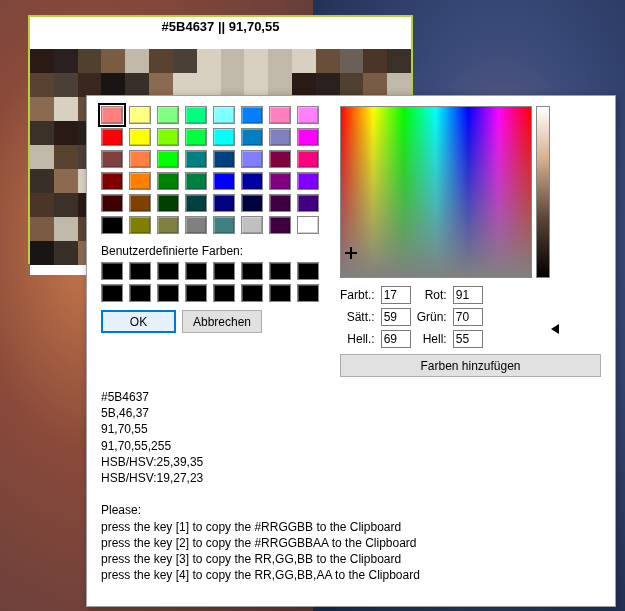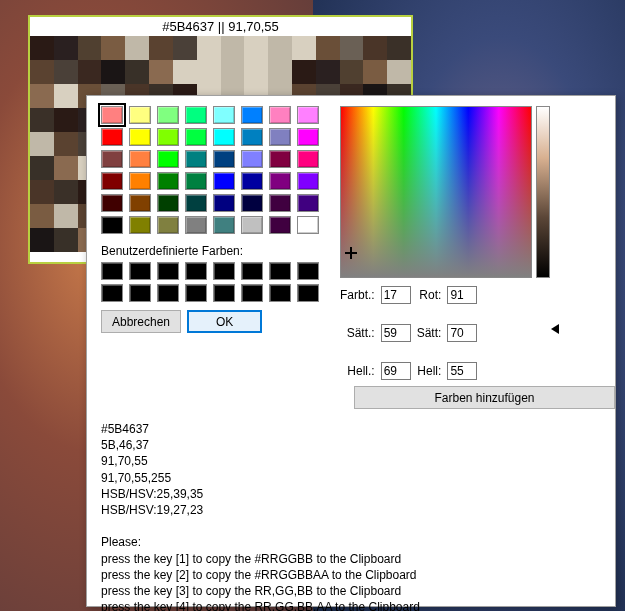--- a/index.html
+++ b/index.html
@@ -24,24 +24,24 @@
   .capture-window {
     position: absolute;
     left: 28px;
     top: 15px;
     width: 385px;
     height: 249px;
     border: 2px solid #b8d040;
     background: #fff;
   }
   .capture-header {
-    height: 19px;
+    height: 32px;
     background: #fff;
     text-align: center;
-    font-weight: normal;
+    font-weight: bold;
     font-size: 13px;
     line-height: 19px;
   }
   .capture-body {
     height: 216px;
     background: #3a2a2a;
     display: grid;
     grid-template-columns: repeat(16, 1fr);
     grid-template-rows: repeat(9, 1fr);
   }
@@ -154,33 +154,33 @@
     width: 60px;
   }
   .preview-swatch {
     width: 60px; height: 36px;
     border: 1px solid #888;
   }
   .preview-label { font-size: 11px; text-align: center; margin-top: 2px; }
   .fields {
     display: grid;
     grid-template-columns: auto 30px auto 30px;
-    gap: 20px 6px;
+    gap: 4px 6px;
     align-items: center;
     font-size: 12px;
   }
   .fields label { text-align: right; }
   .fields input {
     width: 30px; height: 18px;
     border: 1px solid #7a7a7a;
     font-size: 12px;
     padding: 0 2px;
     text-align: left;
   }
-  .add-btn { width: 100%; margin-top: 6px; margin-left: 14px; }
+  .add-btn { width: 100%; margin-top: 6px; }
   
   .output {
     padding: 6px 14px 10px 14px;
     font-size: 12px;
     line-height: 1.35;
     white-space: pre-line;
   }
 </style>
 </head>
 <body>
@@ -408,22 +408,22 @@
           <div class="swatch" style="background: rgb(0, 0, 0);"></div>
           <div class="swatch" style="background: rgb(0, 0, 0);"></div>
           <div class="swatch" style="background: rgb(0, 0, 0);"></div>
           <div class="swatch" style="background: rgb(0, 0, 0);"></div>
           <div class="swatch" style="background: rgb(0, 0, 0);"></div>
           <div class="swatch" style="background: rgb(0, 0, 0);"></div>
           <div class="swatch" style="background: rgb(0, 0, 0);"></div>
         </div>
 
       <div class="btn-row">
+        <div class="btn primary">OK</div>
         <div class="btn">Abbrechen</div>
-        <div class="btn primary">OK</div>
       </div>
     </div>
 
     <div class="right-col">
       <div class="picker-row">
         <div class="hue-sat">
           <div class="crosshair"></div>
         </div>
         <div class="lum-col">
           <div class="lum-bar"></div>
@@ -433,21 +433,21 @@
 
       <div class="preview-row">
         <div class="fields">
           <label>Farbt.:</label>
           <input value="17" style="">
           <label>Rot:</label>
           <input value="91" style="">
 
           <label>Sätt.:</label>
           <input value="59" style="">
-          <label>Sätt:</label>
+          <label>Grün:</label>
           <input value="70" style="">
 
           <label>Hell.:</label>
           <input value="69" style="">
           <label>Hell:</label>
           <input value="55" style="">
         </div>
       </div>
 
       <div class="btn add-btn">Farben hinzufügen</div>

